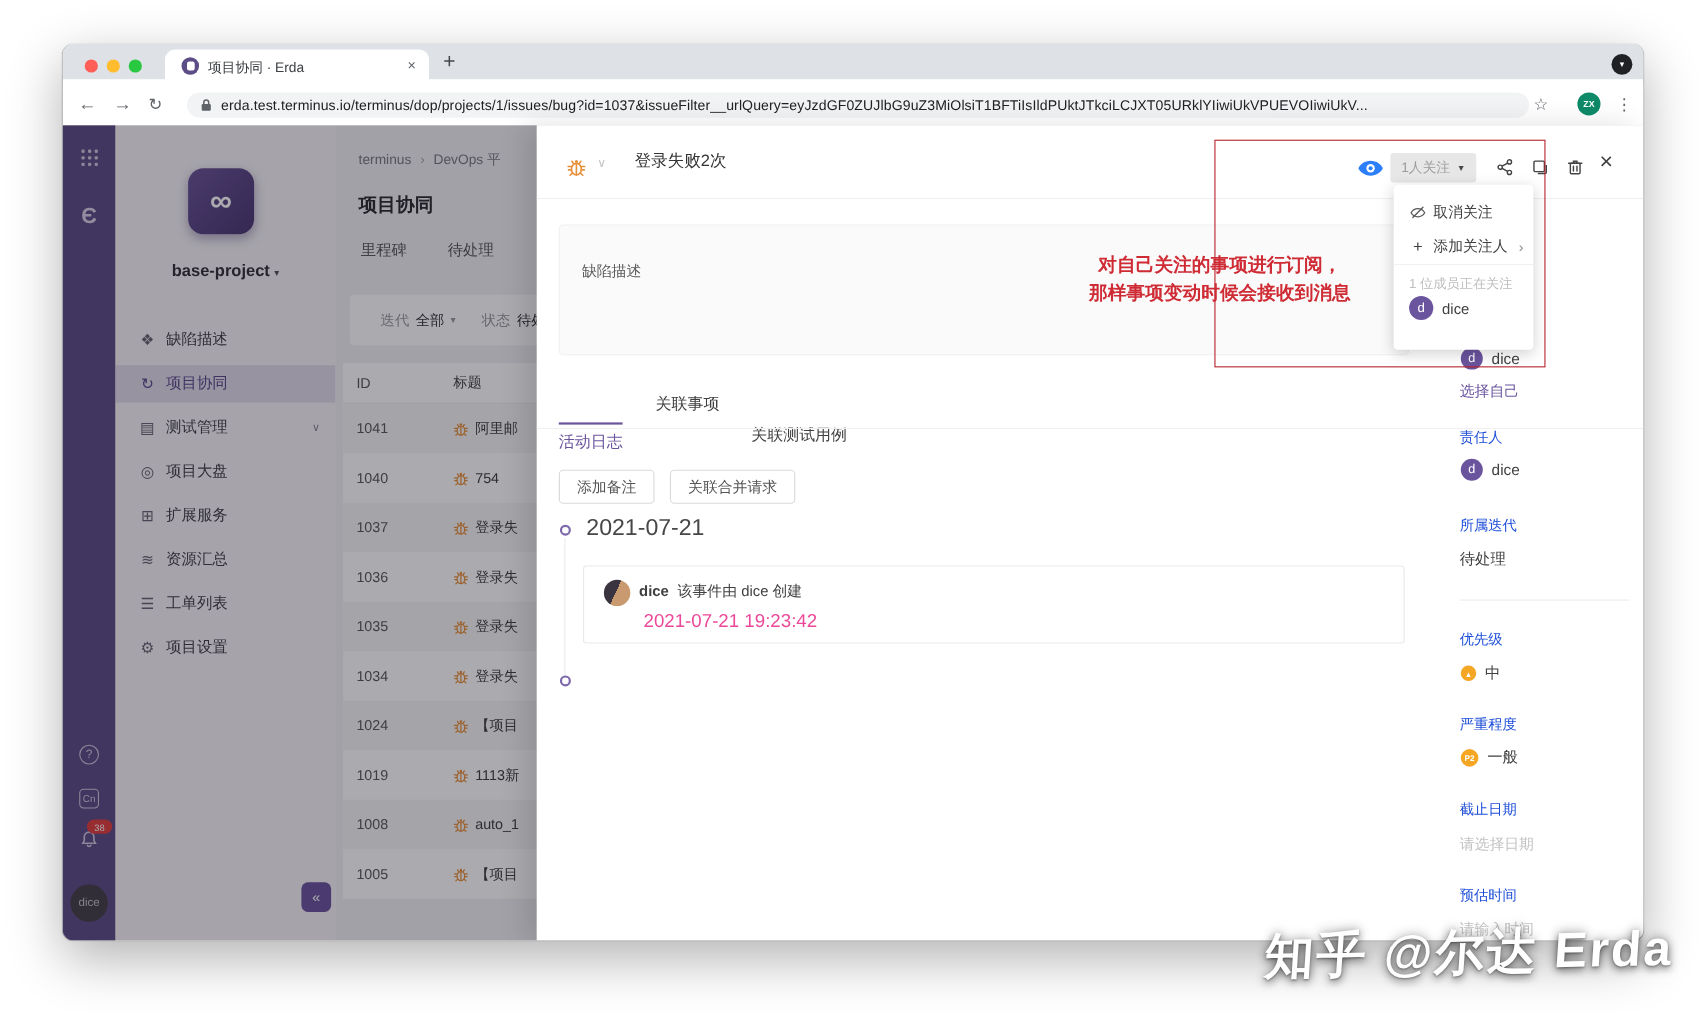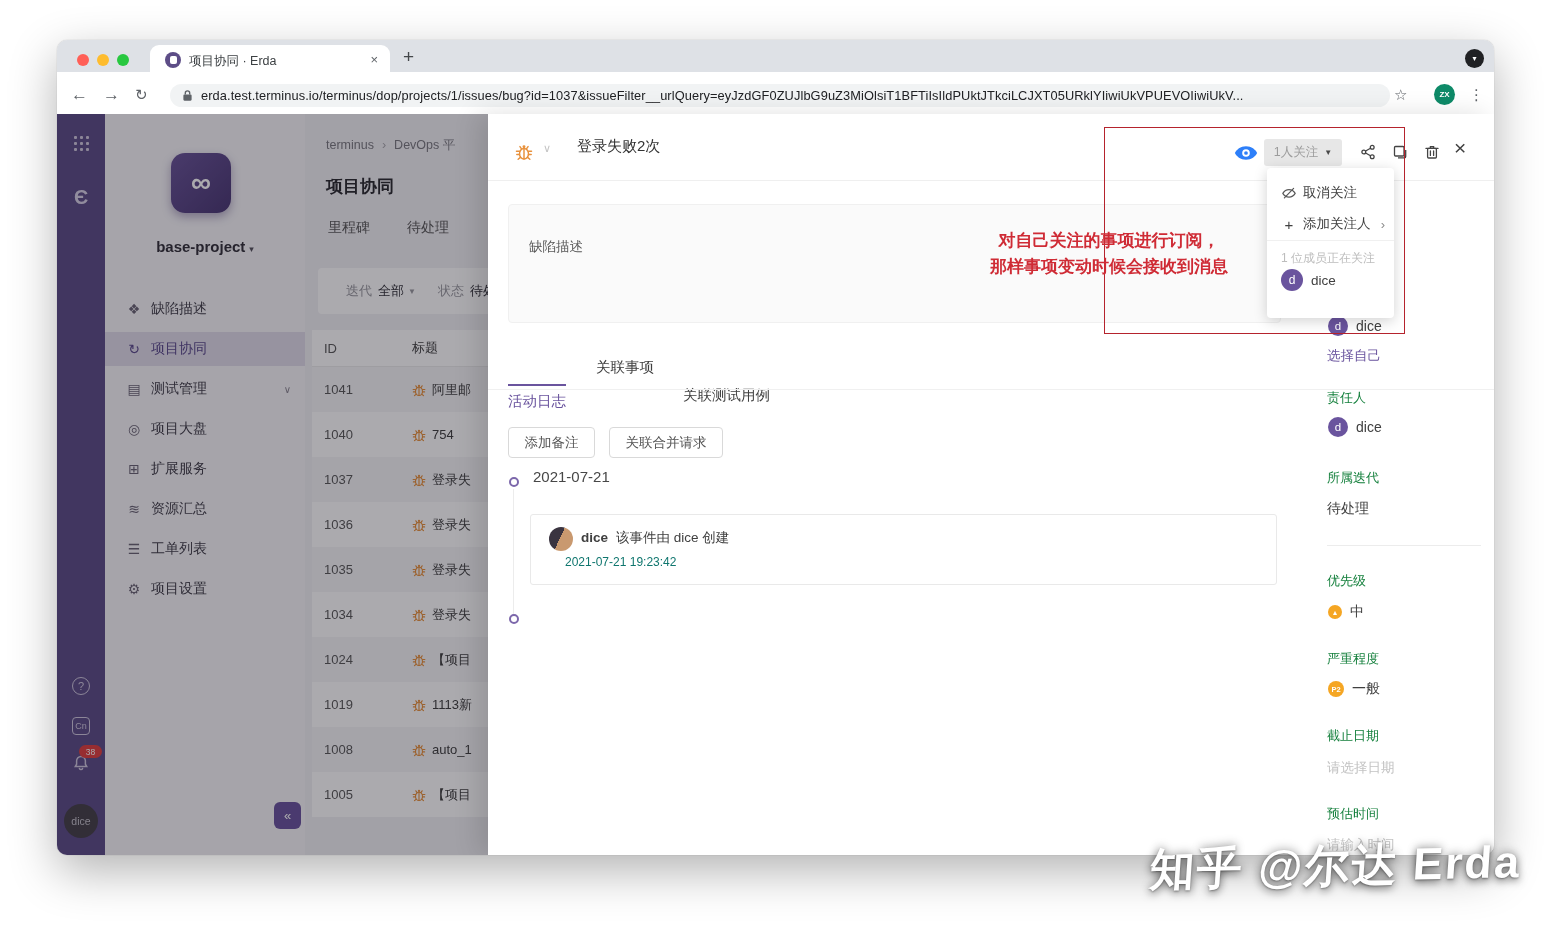--- a/index.html
+++ b/index.html
@@ -77,28 +77,28 @@
   .hclose{position:absolute;left:966px;top:22px;font-size:21px;color:#3f3f3f;}
   .descbox{position:absolute;left:20px;top:90px;width:773px;height:119px;background:#fafafa;border:1px solid #f0f0f0;border-radius:4px;box-sizing:border-box;}
   .desclabel{position:absolute;left:20px;top:20px;font-size:13.5px;color:#595959;margin-top:13px;}
   .dtab{position:absolute;top:244px;font-size:14.5px;color:#404040;white-space:nowrap;}
   .dtab.on{color:#6a549e;margin-top:34px;}
   .tabline{position:absolute;left:20px;top:270px;width:58px;height:2px;background:#6a549e;}
   .tabdiv{position:absolute;left:0;top:275px;width:100%;border-bottom:1px solid #f0f0f0;}
   .obtn{position:absolute;top:313px;height:31px;border:1px solid #d9d9d9;border-radius:4px;background:#fff;display:flex;align-items:center;justify-content:center;font-size:13.5px;color:#555;box-sizing:border-box;}
   .ring{position:absolute;width:10px;height:10px;border:2px solid #7c67ab;border-radius:50%;background:#fff;box-sizing:border-box;z-index:2;}
   .vline{position:absolute;left:25px;top:375px;width:1px;height:125px;background:#ececec;}
-  .tldate{position:absolute;left:45px;top:354px;font-size:15px;color:#474747;font-weight:500;}
+  .tldate{position:absolute;left:45px;top:354px;font-size:21px;color:#474747;font-weight:500;}
   .tlcard{position:absolute;left:42px;top:400px;width:747px;height:71px;border:1px solid #e9e9e9;border-radius:3px;box-sizing:border-box;}
   .pav{position:absolute;left:18px;top:12px;width:24px;height:24px;border-radius:50%;background:linear-gradient(115deg,#3a3440 46%,#c9996f 46%);}
   .tlname{position:absolute;left:50px;top:14px;font-size:13.5px;color:#404040;}
   .tlname b{font-weight:600;margin-right:8px;}
-  .tltime{position:absolute;left:34px;top:40px;font-size:12px;color:#0f766e;}
-  
-  .flabel2{position:absolute;font-size:13px;color:#15803d;white-space:nowrap;}
+  .tltime{position:absolute;left:54px;top:40px;font-size:17px;color:#ec4899;}
+  
+  .flabel2{position:absolute;font-size:13px;color:#1d4ed8;white-space:nowrap;}
   .fvalue{position:absolute;font-size:14px;color:#404040;white-space:nowrap;display:flex;align-items:center;gap:8px;}
   .link{color:#6a549e;font-size:13.5px;}
   .dav{width:20px;height:20px;border-radius:50%;background:#6a549e;color:#fff;font-size:11.5px;display:flex;align-items:center;justify-content:center;flex:none;}
   .pdiv{position:absolute;left:839px;top:431px;width:154px;border-bottom:1px solid #ececec;}
   .pri{width:14px;height:14px;border-radius:50%;background:#f5a623;color:#fff;font-size:8px;display:flex;align-items:center;justify-content:center;flex:none;}
   .p2{width:16px;height:16px;border-radius:50%;background:#f5a623;color:#fff;font-size:7.5px;font-weight:700;display:flex;align-items:center;justify-content:center;flex:none;}
   .ph{color:#c3c3c3;}
   
   .dropdown{position:absolute;left:1210px;top:128px;width:127px;height:150px;background:#fff;border-radius:4px;z-index:50;box-shadow:0 3px 14px rgba(0,0,0,.18);}
   .ditem{position:absolute;left:0;width:100%;height:30px;display:flex;align-items:center;font-size:13.5px;color:#404040;}

